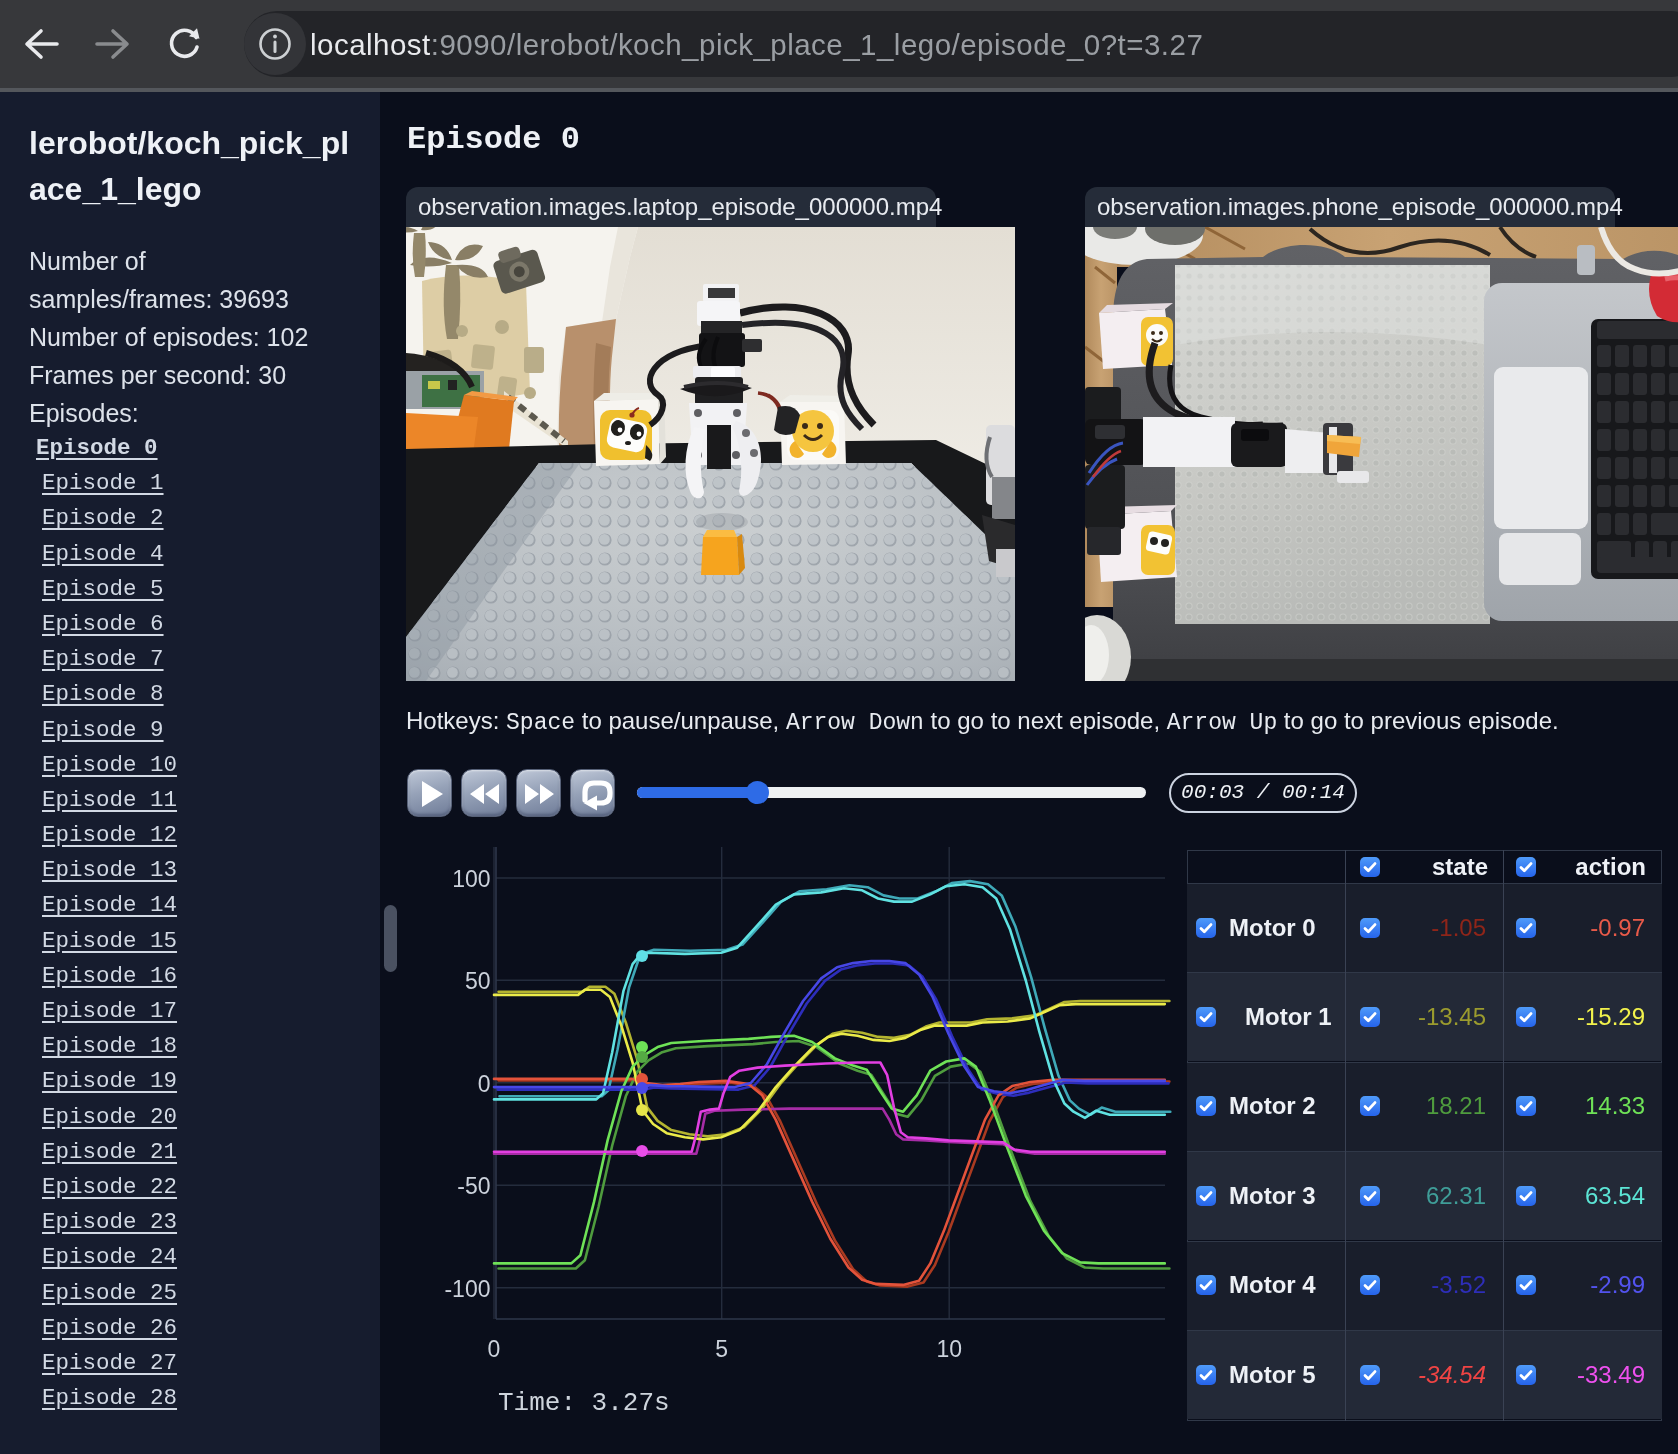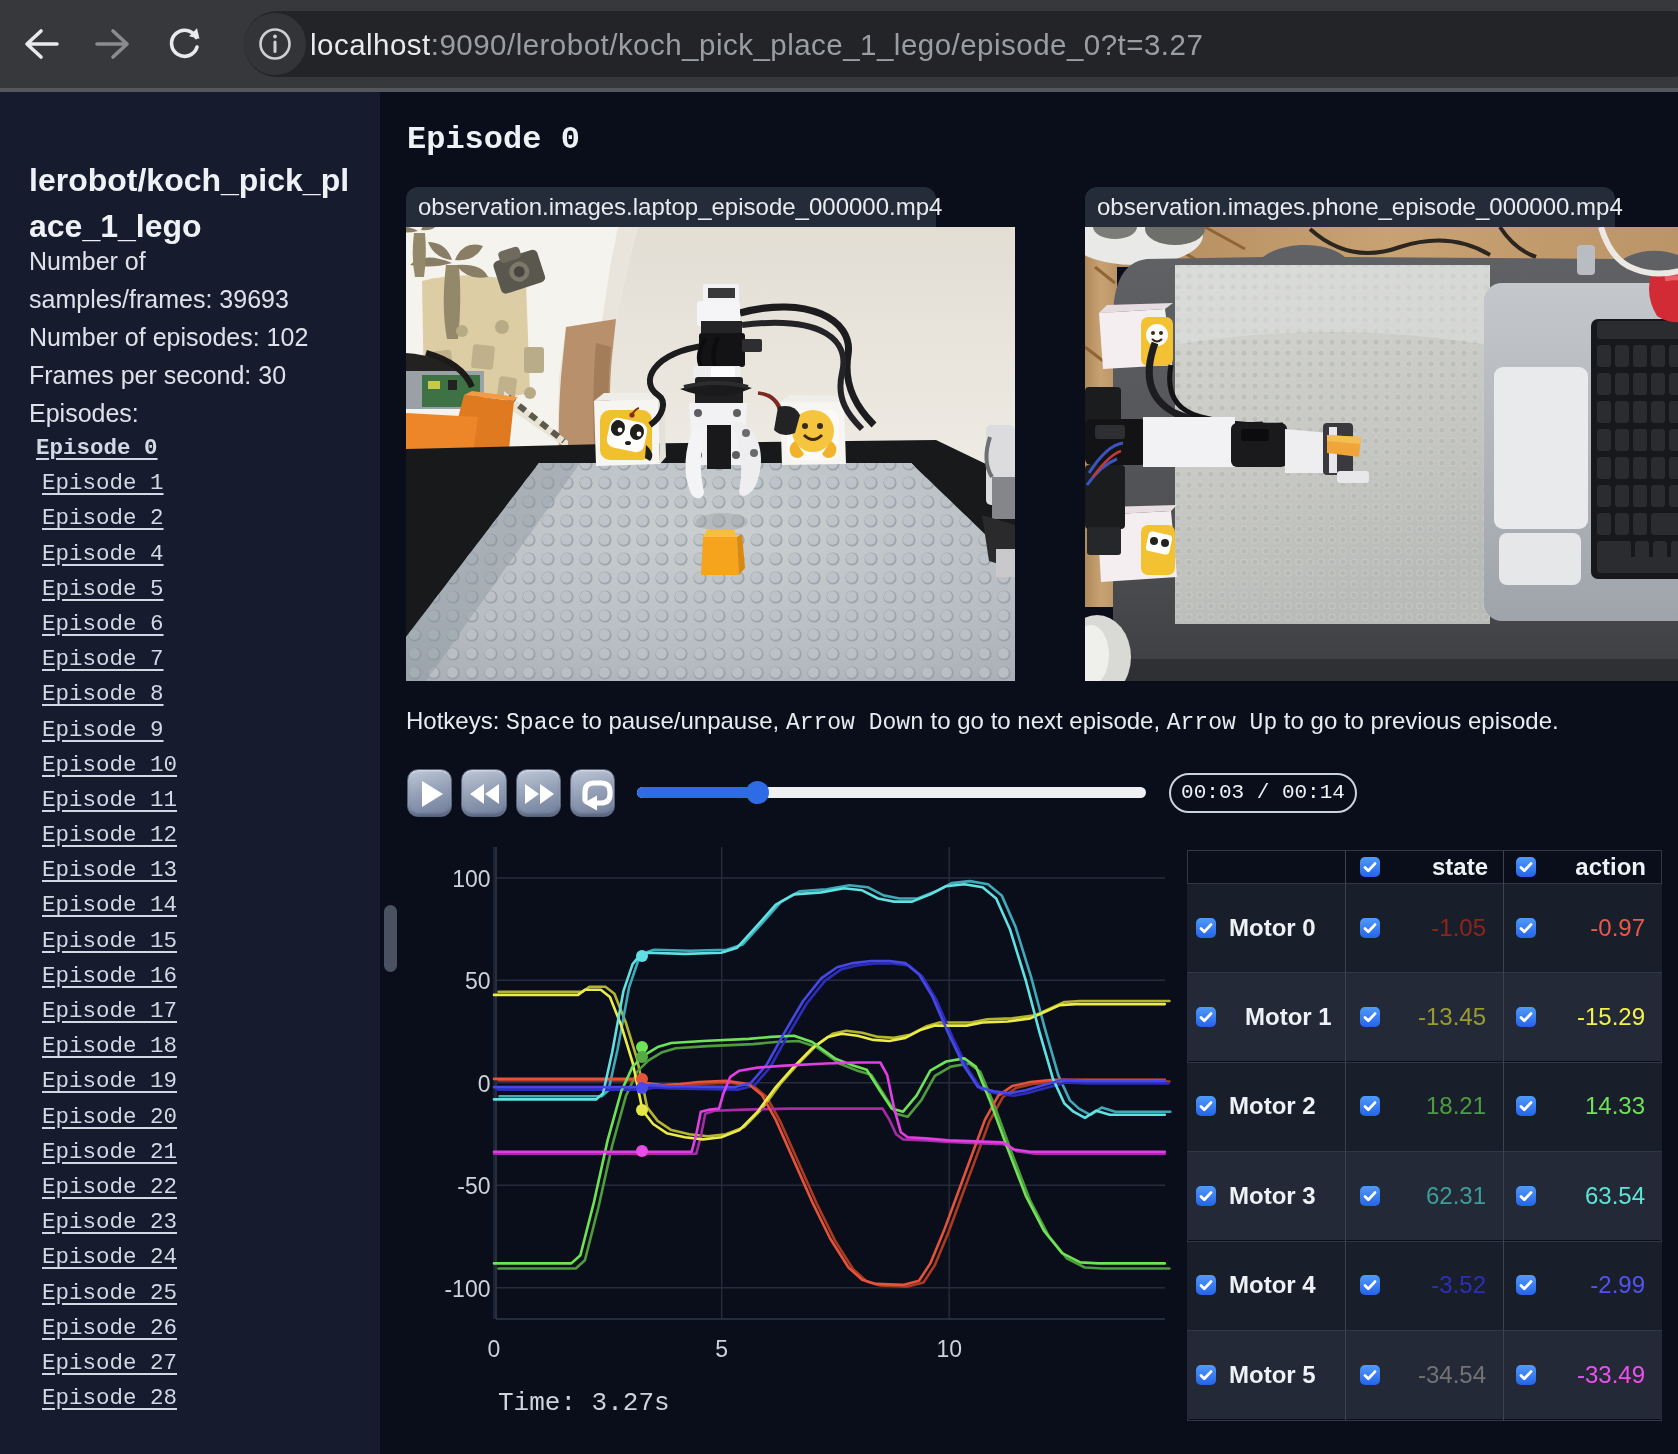--- a/index.html
+++ b/index.html
@@ -8,21 +8,21 @@
 .mono{font-family:"Liberation Mono",monospace;}
 
 #chrome{position:absolute;left:0;top:0;width:1678px;height:88px;background:#37383b;}
 #chromeline{position:absolute;left:0;top:88px;width:1678px;height:4px;background:#54575c;}
 #omni{position:absolute;left:244px;top:11px;width:1460px;height:66px;border-radius:33px;background:#232428;}
 #infocirc{position:absolute;left:244px;top:13px;width:62px;height:62px;border-radius:31px;background:#333438;}
 #urltext{position:absolute;left:310px;top:0px;height:88px;line-height:90px;font-size:29.5px;color:#9a9ea3;letter-spacing:0.48px;white-space:nowrap;}
 #urltext b{color:#e9eaed;font-weight:normal;}
 
 #sidebar{position:absolute;left:0;top:92px;width:380px;height:1362px;background:#161c2e;}
-#sbtitle{position:absolute;left:29px;top:120px;width:322px;font-size:32px;font-weight:bold;color:#eef1f6;line-height:46px;word-break:break-all;margin-top:37px;}
+#sbtitle{position:absolute;left:29px;top:120px;width:322px;font-size:32px;font-weight:bold;color:#eef1f6;line-height:46px;word-break:break-all;}
 #sbstats{position:absolute;left:29px;top:242px;width:302px;font-size:25px;color:#dde2ea;line-height:38px;}
 #eplist{position:absolute;left:0;top:431px;width:380px;font-family:"Liberation Mono",monospace;font-size:22.5px;line-height:35.2px;color:#d2d9e4;}
 #eplist div{height:35.2px;}
 #eplist span{text-decoration:underline;text-underline-offset:4px;}
 .ep0{padding-left:36px;font-weight:bold;}
 .epn{padding-left:42px;}
 #thumb{position:absolute;left:384px;top:905px;width:13px;height:67px;border-radius:7px;background:#4a5161;}
 
 #h1{position:absolute;left:407px;top:121px;font-family:"Liberation Mono",monospace;font-size:32px;font-weight:bold;color:#eef1f6;}
 .card{position:absolute;top:187px;width:530px;}
@@ -34,21 +34,21 @@
 #hotkeys .mono{font-size:23px;text-align:right;}
 
 .btn{position:absolute;top:769px;width:45px;height:48px;border-radius:11px;border:1px solid #566077;box-sizing:border-box;
  background:linear-gradient(165deg,#bfc8d8 0%,#96a2b8 45%,#6f7c98 100%);
  box-shadow:inset 0 1px 2px rgba(255,255,255,0.55), inset 0 -2px 3px rgba(20,30,60,0.35);}
 .btn svg{position:absolute;left:0;top:0;}
 #slidertrack{position:absolute;left:637px;top:787px;width:509px;height:11px;border-radius:6px;background:#eef0f2;}
 #sliderfill{position:absolute;left:637px;top:787px;width:121px;height:11px;border-radius:6px 0 0 6px;background:#2e6be6;}
 #sliderthumb{position:absolute;left:746px;top:781px;width:23px;height:23px;border-radius:12px;background:#2e6be6;}
 #timebox{position:absolute;left:1169px;top:773px;width:188px;height:40px;border:2px solid #ccd3e0;border-radius:21px;box-sizing:border-box;
- font-family:"Liberation Mono",monospace;font-size:21px;color:#eef1f5;text-align:center;line-height:36px;white-space:nowrap;}
+ font-family:"Liberation Mono",monospace;font-size:21px;color:#eef1f5;text-align:center;line-height:36px;white-space:nowrap;font-style:italic;}
 #chart{position:absolute;left:420px;top:845px;}
 #timelab{position:absolute;left:498px;top:1388px;font-family:"Liberation Mono",monospace;font-size:26px;color:#ced4dc;}
 
 #mtable{position:absolute;left:1187px;top:850px;width:475px;height:571px;}
 .trow{position:absolute;left:0;width:475px;border-top:1px solid #303848;box-sizing:border-box;}
 .tcolline{position:absolute;top:0;width:1px;height:571px;background:#3a4254;}
 .cb{position:absolute;width:20px;height:20px;border-radius:5px;background:linear-gradient(180deg,#4f9bfa,#2563ea);}
 .mlabel{position:absolute;font-size:24px;font-weight:bold;color:#eef1f6;}
 .mval{position:absolute;font-size:24px;text-align:right;width:120px;}
 .thead{position:absolute;font-size:24px;font-weight:bold;color:#eef1f6;text-align:right;width:110px;}
@@ -529,18 +529,18 @@
         <path d="M5,10.5 l3.3,3.3 L15,6.6" stroke="#fff" stroke-width="2.8" fill="none" stroke-linecap="round" stroke-linejoin="round"></path>
       </svg></div>
 <div class="mval" style="left:338px;top:421px;color:#5353ef;">-2.99</div>
 <div class="cb" style="left:9px;top:515px;"><svg width="20" height="20" viewBox="0 0 20 20">
         <path d="M5,10.5 l3.3,3.3 L15,6.6" stroke="#fff" stroke-width="2.8" fill="none" stroke-linecap="round" stroke-linejoin="round"></path>
       </svg></div>
 <div class="mlabel" style="left:42px;top:511px;">Motor 5</div>
 <div class="cb" style="left:173px;top:515px;"><svg width="20" height="20" viewBox="0 0 20 20">
         <path d="M5,10.5 l3.3,3.3 L15,6.6" stroke="#fff" stroke-width="2.8" fill="none" stroke-linecap="round" stroke-linejoin="round"></path>
       </svg></div>
-<div class="mval" style="left:179px;top:511px;color:#737373;">-34.54</div>
+<div class="mval" style="left:179px;top:511px;color:#ef4444;font-style:italic;">-34.54</div>
 <div class="cb" style="left:329px;top:515px;"><svg width="20" height="20" viewBox="0 0 20 20">
         <path d="M5,10.5 l3.3,3.3 L15,6.6" stroke="#fff" stroke-width="2.8" fill="none" stroke-linecap="round" stroke-linejoin="round"></path>
       </svg></div>
 <div class="mval" style="left:338px;top:511px;color:#ee50ee;">-33.49</div>
 </div>
 
 </body></html>

